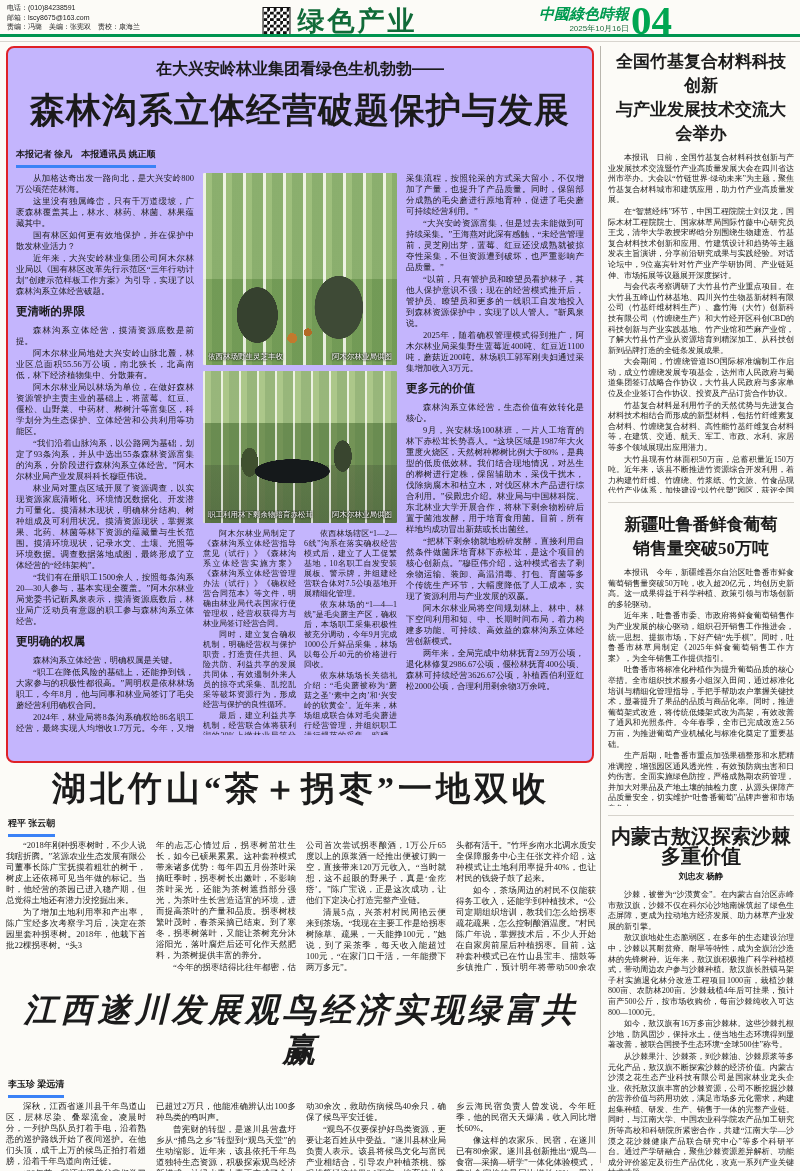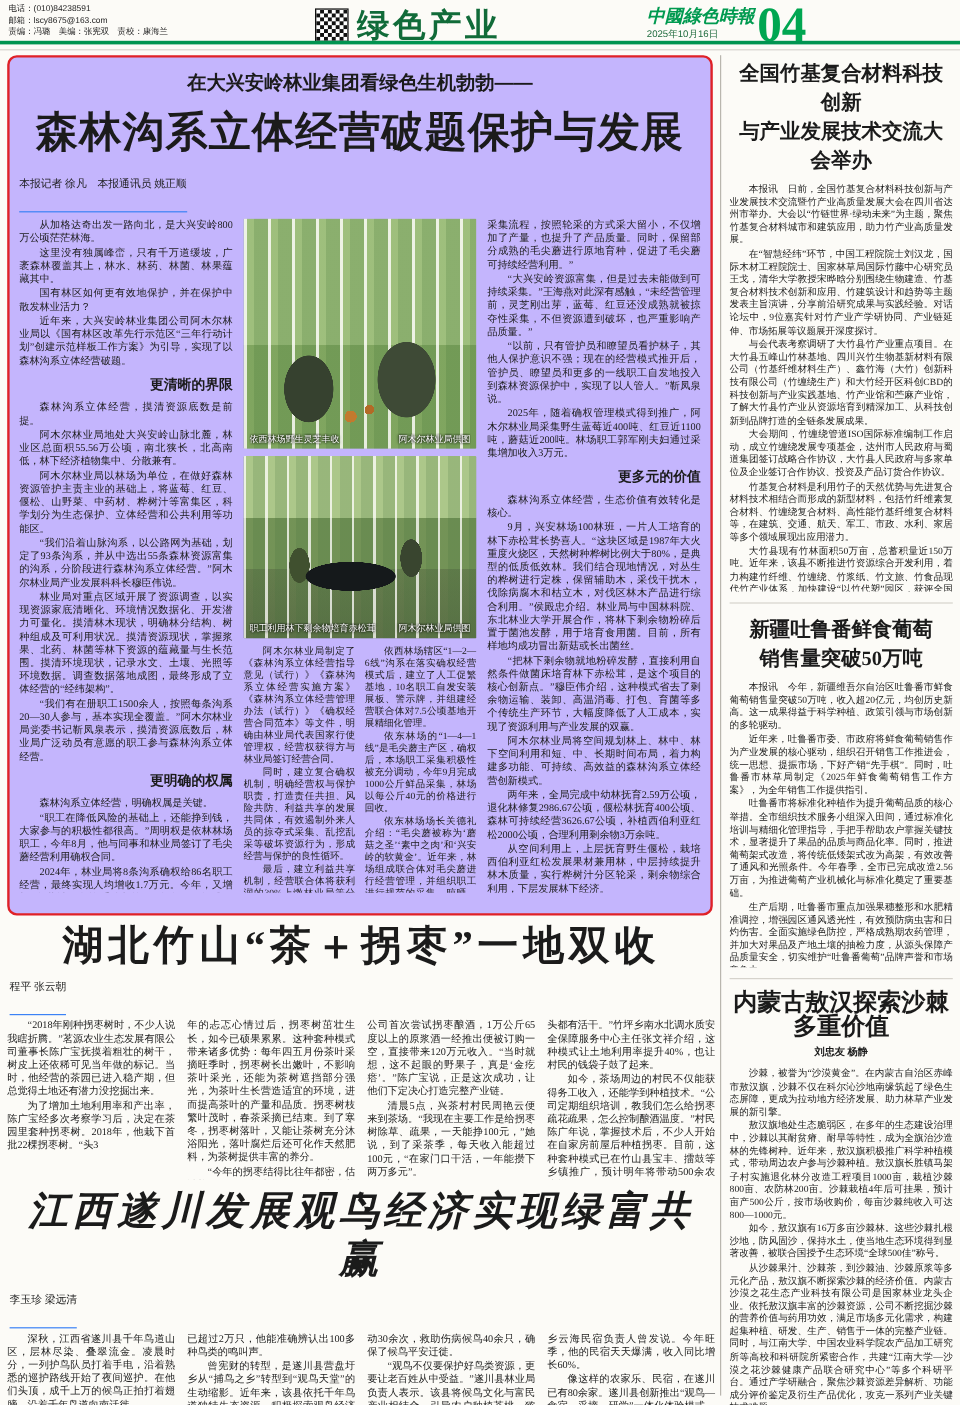--- a/index.html
+++ b/index.html
@@ -11,40 +11,40 @@
   
   .hdr{position:absolute;left:0;top:0;width:680px;height:40px;}
   .hdr-contact{position:absolute;left:7px;top:3px;font-size:7px;line-height:9.5px;
     font-family:"Liberation Sans","DejaVu Sans",sans-serif;color:#222;}
   .hdr-center{position:absolute;left:50%;transform:translateX(-50%);top:3px;
     display:flex;align-items:center;gap:7px;}
   .qr{width:26px;height:26px;border:1px solid #111;
     background:conic-gradient(#111 25%,#fff 0 50%,#111 0 75%,#fff 0) 0 0/6.5px 6.5px;}
   .sec-title{font-size:27px;font-weight:bold;letter-spacing:3px;color:#116b39;}
   .hdr-right{position:absolute;right:8px;top:1px;display:flex;align-items:center;gap:2px;}
-  .mast{ }
+  .mast{ text-align:right;}
   .masthead{color:#009a50;font-size:15px;font-weight:bold;font-style:italic;line-height:17px;}
   .hdr-date{font-size:8px;color:#1f6b3e;font-family:"Liberation Sans",sans-serif;}
   .page-num{color:#00a651;font-size:41px;font-weight:bold;line-height:38px;}
   .green-rule{position:absolute;left:0;top:34px;width:800px;height:3px;background:#009450;}
   .gray-rule{position:absolute;left:0;top:41px;width:800px;height:1px;background:#d8d5cf;}
 
   
   .para{font-size:8.5px;line-height:11px;text-align:justify;text-indent:2em;margin:0 0 1px 0;}
   .noind{text-indent:0;}
-  .col-head{text-align:right;font-weight:bold;font-size:11.5px;margin:7px 0 6px;
+  .col-head{text-align:left;font-weight:bold;font-size:11.5px;margin:7px 0 6px;
     font-family:"Liberation Sans","DejaVu Sans",sans-serif;}
 
   
   .lead-box{position:absolute;left:6px;top:46px;width:588px;height:717px;box-sizing:border-box;
     border:2.5px solid #df2127;border-radius:8px;background:#c4b5fd;padding:4px 8px;}
   .kicker{text-align:center;font-size:16px;font-weight:bold;margin-top:7px;
     font-family:"Liberation Sans","DejaVu Sans",sans-serif;}
   .lead-headline{text-align:center;font-size:35px;font-weight:bold;letter-spacing:1px;margin:7px 0 9px;}
-  .byline{font-size:9px;font-weight:normal;display:inline-block;border-bottom:1px solid #3b82f6;padding-bottom:16px;}
+  .byline{font-size:9px;font-weight:bold;display:inline-block;border-bottom:3px solid #3b82f6;padding-bottom:4px;}
   .lead-body{display:flex;gap:9px;margin-top:5px;height:562px;overflow:hidden;}
   .lcol1{width:180px;overflow:hidden;}
   .lcolm{width:194px;display:flex;flex-direction:column;}
   .lcol4{width:180px;overflow:hidden;}
   .photo{position:relative;border-radius:1px;}
   .photo1{height:192px;margin-bottom:6px;background:
     radial-gradient(ellipse 34px 46px at 28% 74%,#36412f 0 60%,rgba(0,0,0,0) 61%),
     radial-gradient(ellipse 40px 52px at 70% 70%,#3e4a36 0 60%,rgba(0,0,0,0) 61%),
     radial-gradient(circle 5px at 46% 86%,#c27a2e 0 100%,rgba(0,0,0,0) 100%),
     radial-gradient(circle 4px at 54% 83%,#b36a26 0 100%,rgba(0,0,0,0) 100%),
@@ -163,21 +163,20 @@
         <p class="para noind">采集流程，按照轮采的方式采大留小，不仅增加了产量，也提升了产品质量。同时，保留部分成熟的毛尖蘑进行原地育种，促进了毛尖蘑可持续经营利用。”</p>
         <p class="para">“大兴安岭资源富集，但是过去未能做到可持续采集。”王海燕对此深有感触，“未经营管理前，灵芝刚出芽，蓝莓、红豆还没成熟就被掠夺性采集，不但资源遭到破坏，也严重影响产品质量。”</p>
         <p class="para">“以前，只有管护员和瞭望员看护林子，其他人保护意识不强；现在的经营模式推开后，管护员、瞭望员和更多的一线职工自发地投入到森林资源保护中，实现了以人管人。”靳凤泉说。</p>
         <p class="para">2025年，随着确权管理模式得到推广，阿木尔林业局采集野生蓝莓近400吨、红豆近1100吨，蘑菇近200吨。林场职工郭军刚夫妇通过采集增加收入3万元。</p>
         <div class="col-head">更多元的价值</div>
         <p class="para">森林沟系立体经营，生态价值有效转化是核心。</p>
         <p class="para">9月，兴安林场100林班，一片人工培育的林下赤松茸长势喜人。“这块区域是1987年大火重度火烧区，天然树种桦树比例大于80%，是典型的低质低效林。我们结合现地情况，对丛生的桦树进行定株，保留辅助木，采伐干扰木，伐除病腐木和枯立木，对伐区林木产品进行综合利用。”侯殿忠介绍。林业局与中国林科院、东北林业大学开展合作，将林下剩余物粉碎后置于菌池发酵，用于培育食用菌。目前，所有样地均成功冒出新菇或长出菌丝。</p>
         <p class="para">“把林下剩余物就地粉碎发酵，直接利用自然条件做菌床培育林下赤松茸，是这个项目的核心创新点。”穆臣伟介绍，这种模式省去了剩余物运输、装卸、高温消毒、打包、育菌等多个传统生产环节，大幅度降低了人工成本，实现了资源利用与产业发展的双赢。</p>
         <p class="para">阿木尔林业局将空间规划林上、林中、林下空间利用和短、中、长期时间布局，着力构建多功能、可持续、高效益的森林沟系立体经营创新模式。</p>
         <p class="para">两年来，全局完成中幼林抚育2.59万公顷，退化林修复2986.67公顷，偃松林抚育400公顷、森林可持续经营3626.67公顷，补植西伯利亚红松2000公顷，合理利用剩余物3万余吨。</p>
-        <p class="para">从空间利用上，上层抚育野生偃松，栽培西伯利亚红松发展果材兼用林，中层持续提升林木质量，实行桦树汁分区轮采，剩余物综合利用，下层发展林下经济。</p>
       </div>
   </div>
 </div>
 
 <div class="art-tea">
   <div class="big-head">湖北竹山“茶＋拐枣”一地双收</div>
   <div class="sub-byline-row"><span class="byline">程平 张云朝</span></div>
   <div class="four-cols tea-cols">
     <div class="fcol">
         <p class="para">“2018年刚种拐枣树时，不少人说我瞎折腾。”茗源农业生态发展有限公司董事长陈广宝抚摸着粗壮的树干，树皮上还依稀可见当年做的标记。当时，他经营的茶园已进入稳产期，但总觉得土地还有潜力没挖掘出来。</p>

